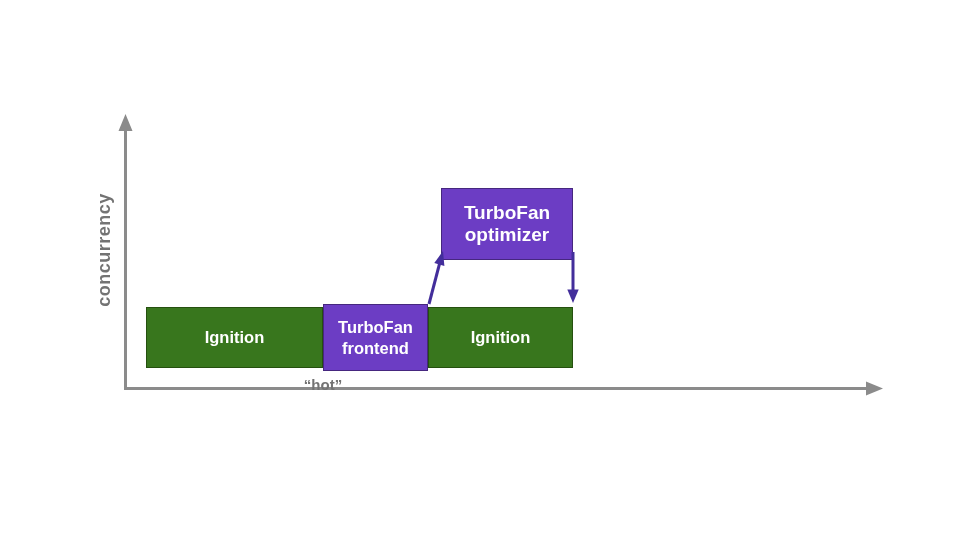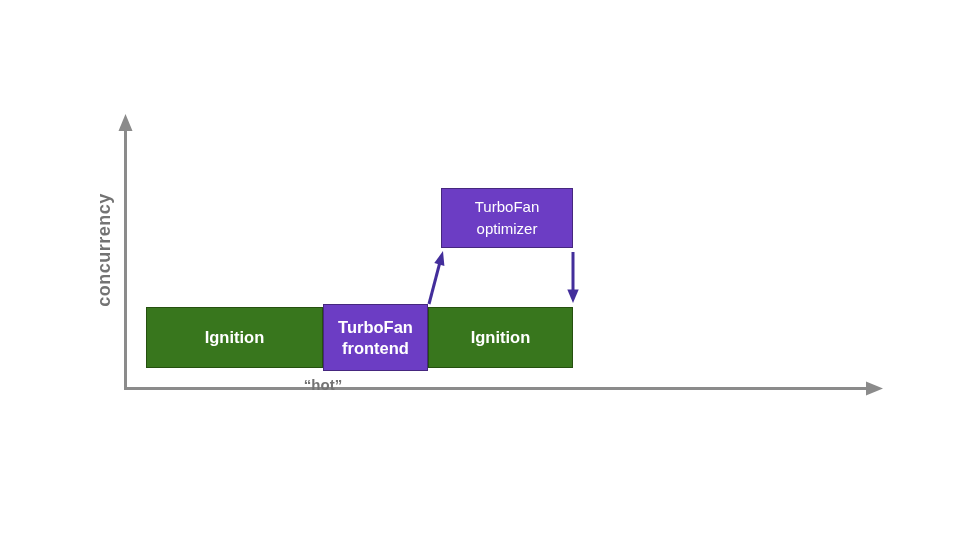--- a/index.html
+++ b/index.html
@@ -61,31 +61,31 @@
   .fill-red    { background: var(--red);    border: 1px solid var(--red-border); }
 
   .seg-ignition-1 { left: 146px; width: 177px; }
   .seg-frontend   { left: 323px; width: 105px; top: 304px; height: 67px; z-index: 2; padding: 8px 4px; }
   .seg-ignition-2 { left: 428px; width: 145px; }
   .seg-turbofan   { left: 573px; width: 294px; }
 
   .optimizer-box {
     position: absolute;
     left: 441px; top: 188px;
-    width: 132px; height: 60px;
+    width: 132px; height: 72px;
     box-sizing: border-box;
     background: var(--purple);
     border: 1px solid var(--purple-border);
     display: flex;
     align-items: center;
     justify-content: center;
     text-align: center;
     color: var(--box-text);
-    font-size: 15px;
-    font-weight: normal;
+    font-size: 19px;
+    font-weight: bold;
     line-height: 22px;
     padding: 0 18px;
   }
 </style>
 </head>
 <body>
 
 <div class="stage">
 
   <svg class="overlay" viewBox="0 0 960 540">

